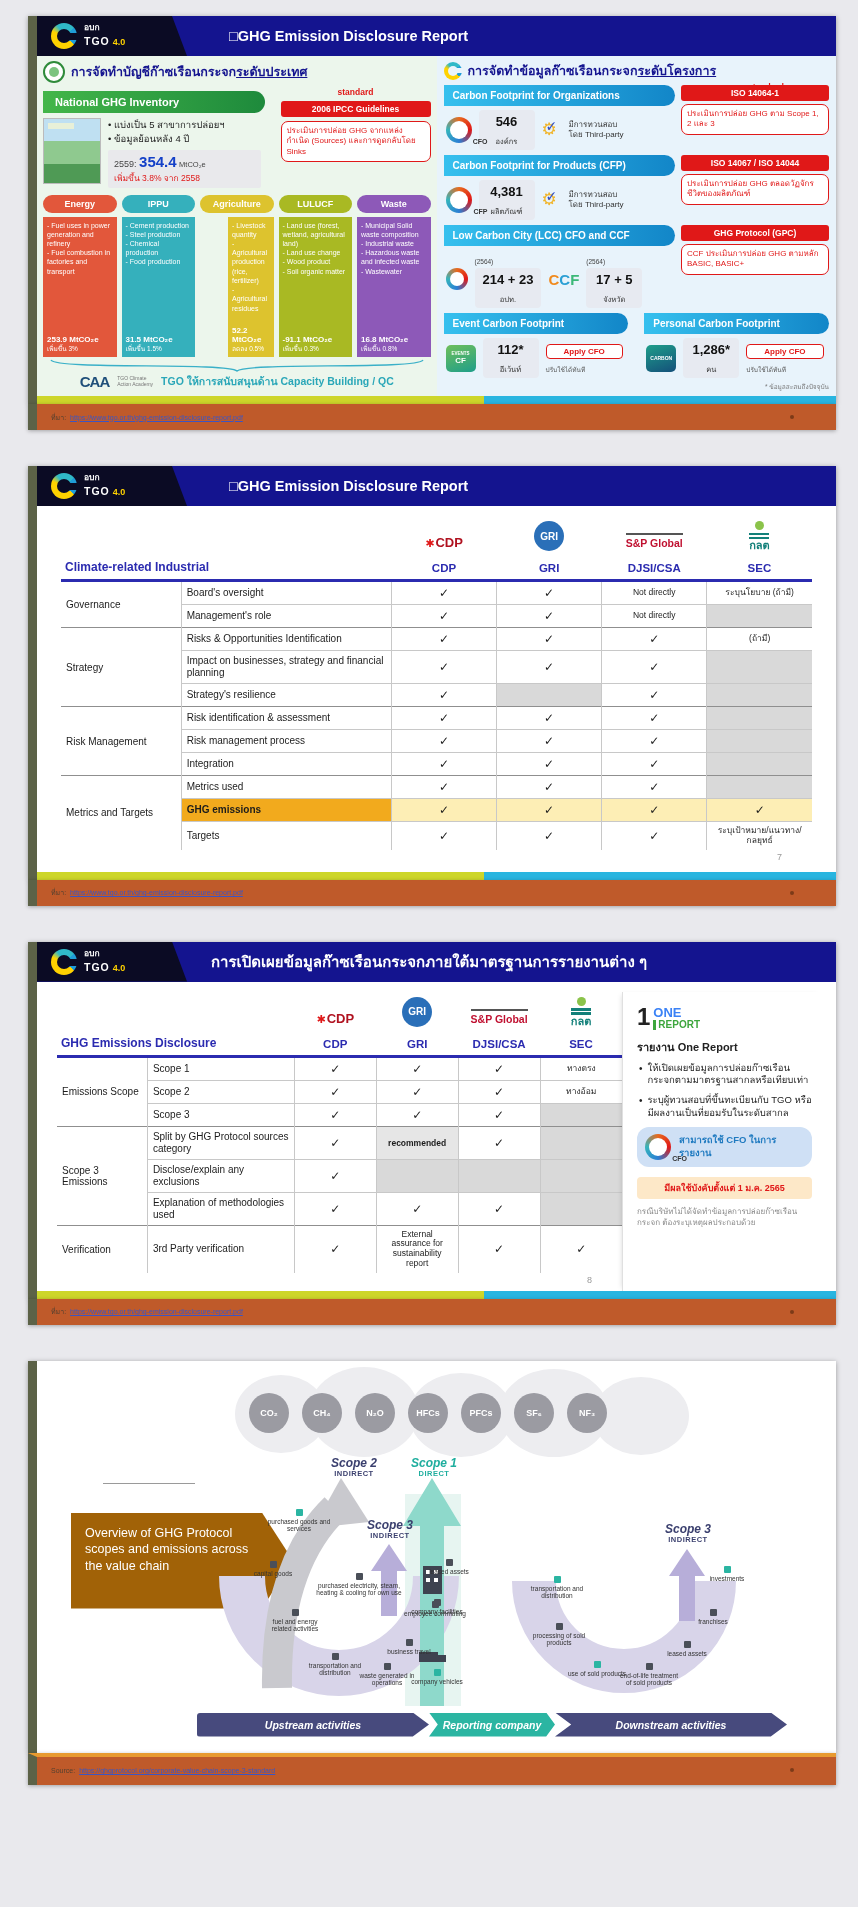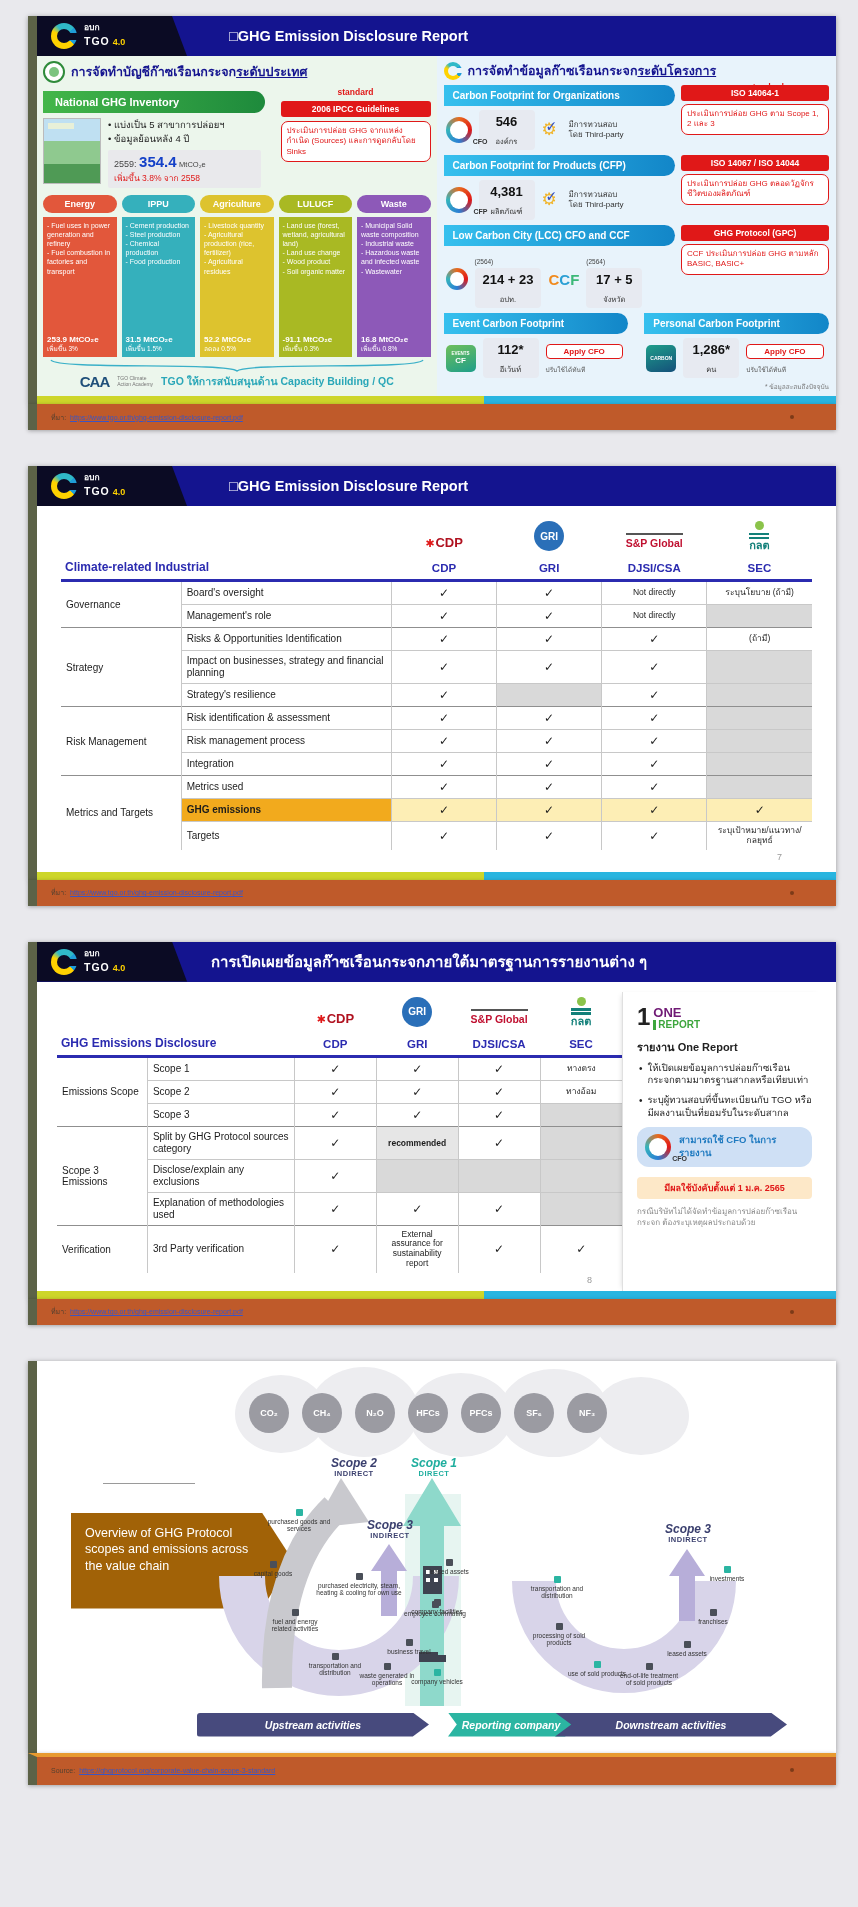--- a/index.html
+++ b/index.html
@@ -127,21 +127,21 @@
   tr.hl-row td.val-cell { background:#fdeeb5; }
   .pagenum { text-align:right; color:#999; font-size:9px; padding:2px 30px 6px 0; }
 
   
   .s3-body { display:flex; padding:10px 14px 0 20px; }
   .s3-table { flex:1; }
   .s3-side { width:200px; border-left:1px solid #e0e0e0; box-shadow:-3px 0 5px -3px rgba(0,0,0,.15); padding:14px 10px 6px 14px; }
   .one-logo { display:flex; align-items:flex-start; gap:3px; margin-bottom:8px; }
   .one-mark { font-size:24px; font-weight:bold; color:#222; line-height:.9; }
   .one-col { display:flex; flex-direction:column; line-height:1; }
-  .one-t1 { font-size:13px; font-weight:bold; color:#701a75; }
+  .one-t1 { font-size:13px; font-weight:bold; color:#3b82f6; }
   .one-t2 { font-size:10px; font-weight:bold; color:#3da63d; border-left:3px solid #3da63d; padding-left:2px; margin-top:1px; }
   .side-title { font-size:11px; font-weight:bold; color:#222; margin-bottom:6px; }
   .side-bullets { padding-left:2px; }
   .side-bullet { display:flex; gap:5px; font-size:9.5px; color:#222; line-height:1.35; margin-bottom:7px; }
   .side-bullet:before { content:"•"; font-size:10px; }
   .cfo-box { background:#cfe0f5; border-radius:12px; display:flex; align-items:center; gap:8px; padding:7px 8px; margin:6px 0 10px 0; }
   .cfo-box-text { color:#1f7ac0; font-weight:bold; font-size:9.5px; line-height:1.35; }
   .effective-box { background:#fde8c8; border-radius:4px; color:#e01818; font-weight:bold; font-size:9px; padding:4px 6px; text-align:center; margin-bottom:7px; }
   .side-note { color:#888; font-size:8px; line-height:1.4; }
 
@@ -227,21 +227,21 @@
                 <div class="sector-items">- Cement production
 - Steel production
 - Chemical production
 - Food production</div>
                 <div class="sector-val">31.5 MtCO₂e</div>
                 <div class="sector-chg">เพิ่มขึ้น 1.5%</div>
               </div>
             </div>
               <div class="sector">
               <div class="sector-pill" style="background-color: rgb(221, 195, 46);">Agriculture</div>
-              <div class="sector-body" style="background-color: rgb(221, 195, 46);">
+              <div class="sector-body" style="background-color: rgb(221, 195, 46); margin-left: 28px;">
                 <div class="sector-items">- Livestock quantity
 - Agricultural production (rice, fertilizer)
 - Agricultural residues</div>
                 <div class="sector-val">52.2 MtCO₂e</div>
                 <div class="sector-chg">ลดลง 0.5%</div>
               </div>
             </div>
               <div class="sector">
               <div class="sector-pill" style="background-color: rgb(169, 185, 35);">LULUCF</div>
               <div class="sector-body" style="background-color: rgb(169, 185, 35);">
@@ -750,21 +750,21 @@
             <div class="dlabel teal" style="left: 488px; top: 215px; width: 64px;"><span class="dl-icon"></span>transportation and distribution</div>
             <div class="dlabel" style="left: 490px; top: 262px; width: 64px;"><span class="dl-icon"></span>processing of sold products</div>
             <div class="dlabel teal" style="left: 528px; top: 300px; width: 64px;"><span class="dl-icon"></span>use of sold products</div>
             <div class="dlabel" style="left: 580px; top: 302px; width: 64px;"><span class="dl-icon"></span>end-of-life treatment of sold products</div>
             <div class="dlabel" style="left: 618px; top: 280px; width: 64px;"><span class="dl-icon"></span>leased assets</div>
             <div class="dlabel" style="left: 644px; top: 248px; width: 64px;"><span class="dl-icon"></span>franchises</div>
             <div class="dlabel teal" style="left: 658px; top: 205px; width: 64px;"><span class="dl-icon"></span>investments</div>
           </div>
 
         <div class="flow-arrow fa-navy flat" style="left:160px;width:232px;">Upstream activities</div>
-        <div class="flow-arrow fa-teal notch" style="left:411px;width:126px;">Reporting company</div>
+        <div class="flow-arrow fa-teal notch" style="left:392px;width:126px;">Reporting company</div>
         <div class="flow-arrow fa-navy notch" style="left:518px;width:232px;">Downstream activities</div>
       </div>
     </div>
     <div class="source-bar tall">
       <span class="src-label">Source:</span>
       <a class="src-link">https://ghgprotocol.org/corporate-value-chain-scope-3-standard</a>
       <span class="src-dot"></span>
     </div>
   </section>
 

